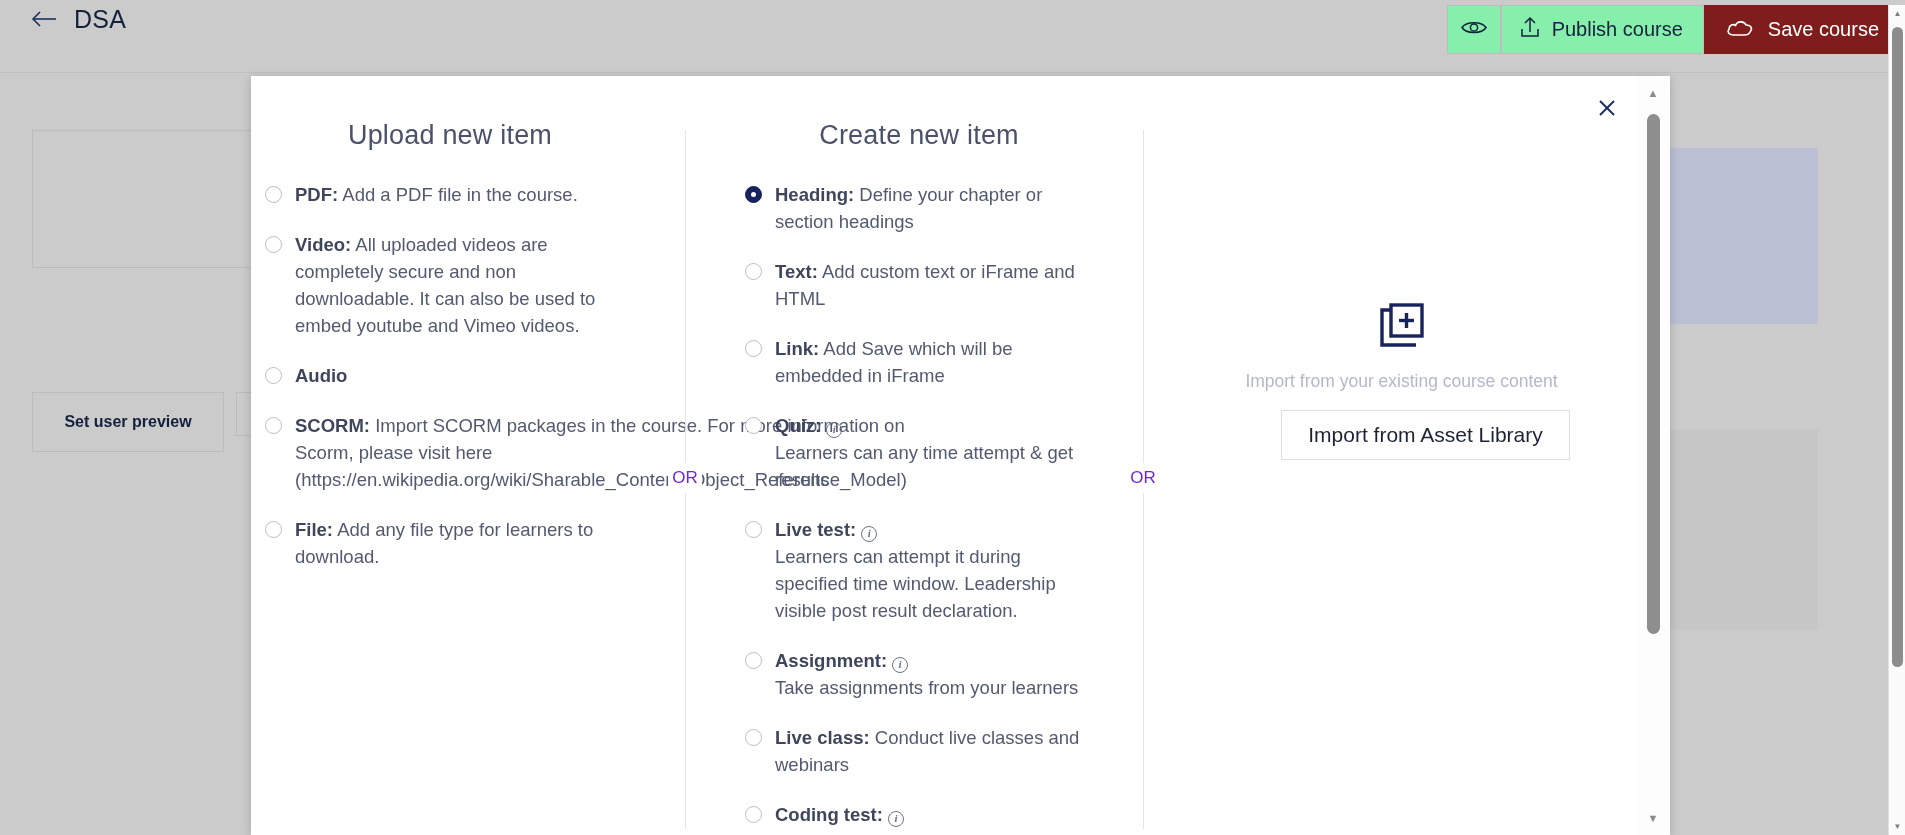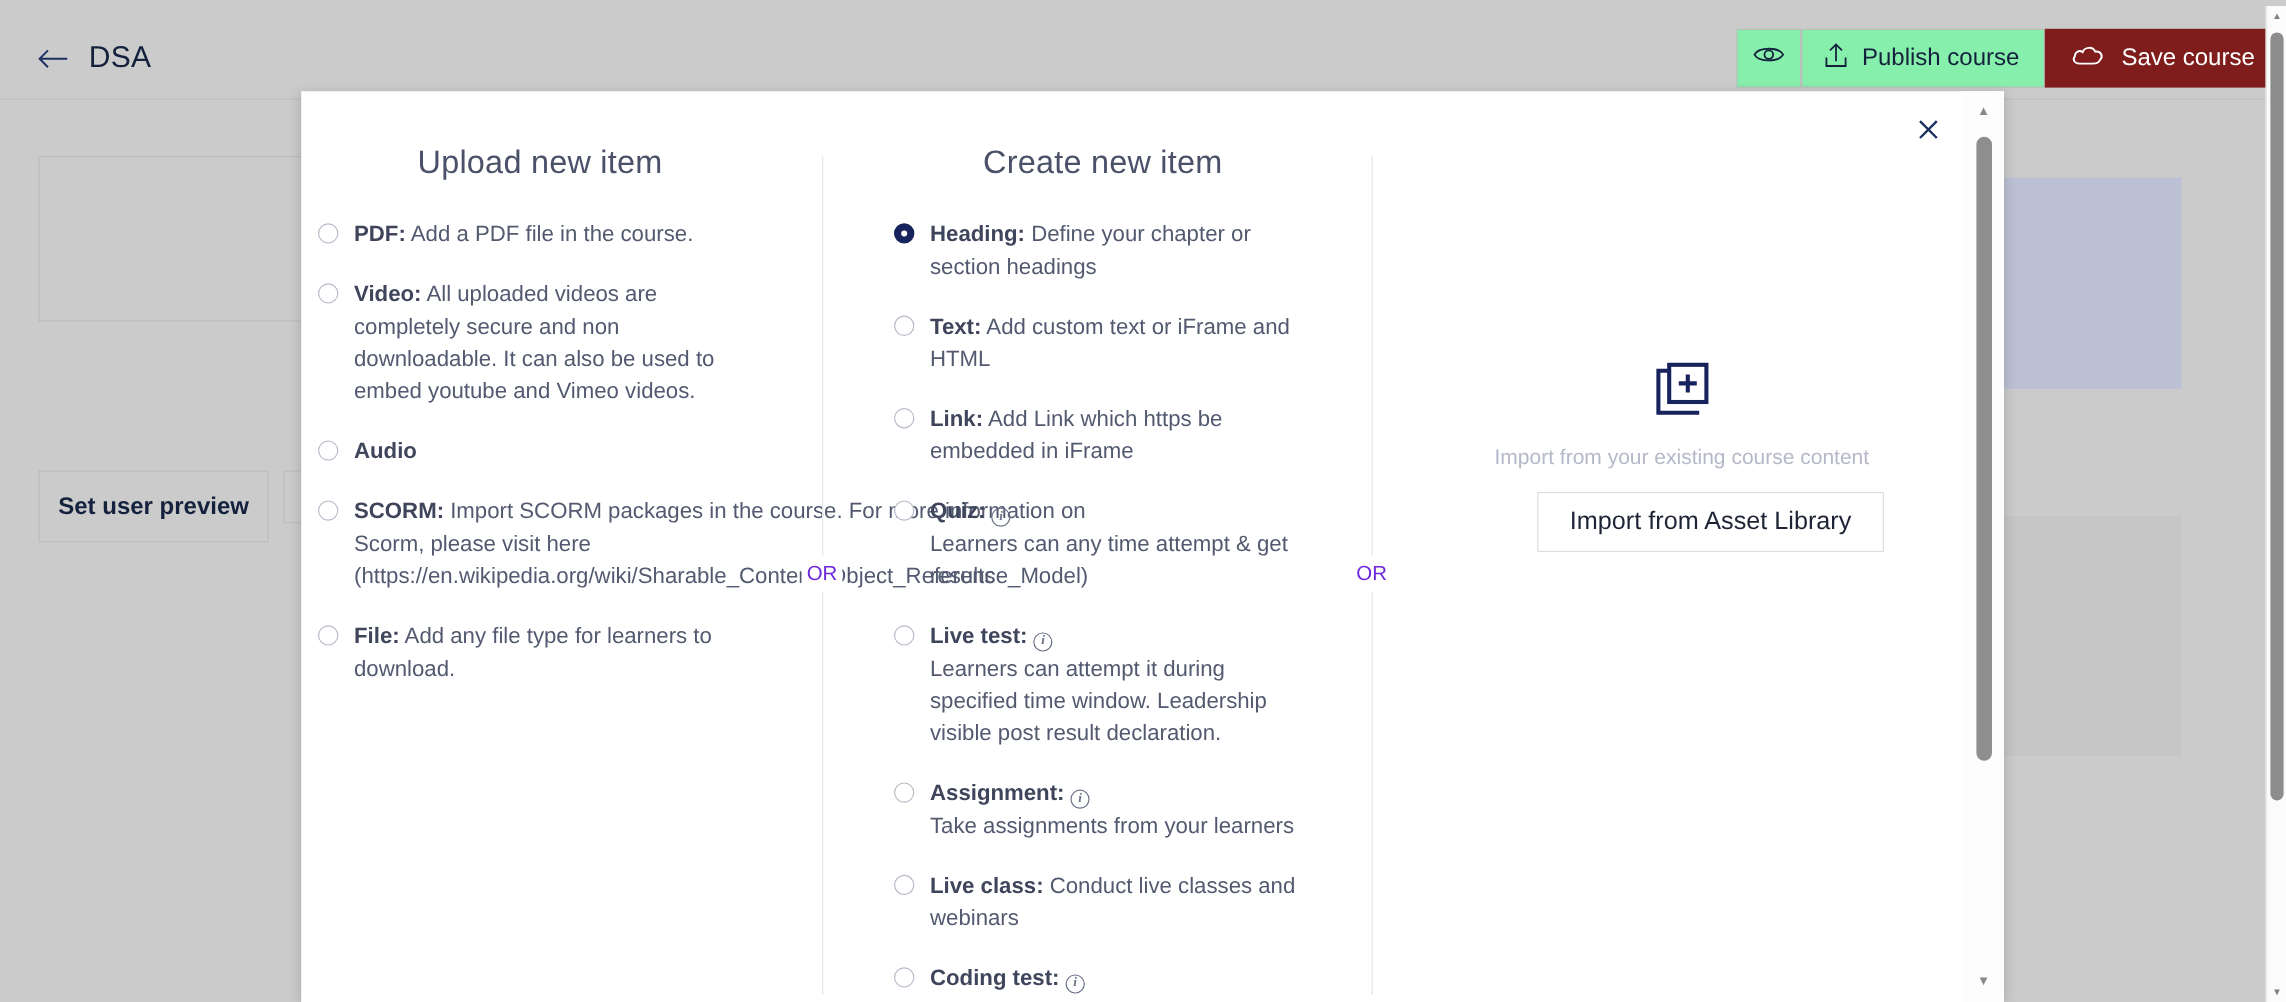--- a/index.html
+++ b/index.html
@@ -7,23 +7,23 @@
     width: 1905px; height: 835px;
     overflow: hidden;
     font-family: "Liberation Sans", sans-serif;
   }
   body { background: #cbcbcb; position: relative; }
 
   
   #bg-page { position: absolute; inset: 0; background: #cbcbcb; }
 
   #topbar {
-    position: absolute; left: 0; top: 15px; right: 0; height: 68px;
+    position: absolute; left: 0; top: 5px; right: 0; height: 68px;
     background: #cbcbcb; border-bottom: 1px solid #c0c0c0;
-    display: flex; align-items: center;
+    display: flex; 
   }
   #back-arrow {
     margin-left: 30px; width: 28px; height: 28px;
     display: flex; align-items: center; justify-content: center;
     color: #1c3060; cursor: pointer;
   }
   #page-title {
     margin-left: 16px; font-size: 25px; color: #14213d; letter-spacing: .2px;
   }
   #topbar-actions {
@@ -50,21 +50,21 @@
   }
   #add-course-inner {
     position: absolute; left: 0; top: 0; width: 100%; height: 100%;
     display: flex; flex-direction: column; align-items: center; justify-content: center;
     gap: 8px; color: #16235c;
   }
   #add-course-label { font-size: 19px; color: #16235c; }
   #set-user-preview {
     position: absolute; left: 32px; top: 392px; width: 192px; height: 60px;
     border: 1px solid #bdbdbd; background: #cbcbcb; color: #14213d;
-    font-size: 20px; font-weight: bold; display: flex; align-items: center;
+    font-size: 16px; font-weight: bold; display: flex; align-items: center;
     justify-content: center; cursor: pointer;
   }
   #second-btn {
     position: absolute; left: 236px; top: 392px; width: 140px; height: 44px;
     border: 1px solid #bdbdbd; background: #cbcbcb;
   }
 
   
   #ai-card {
     position: absolute; left: 1398px; top: 148px; width: 420px; height: 176px;
@@ -333,21 +333,21 @@
             <div class="opt">
               <div class="radio checked"></div>
               <div class="opt-text"><span class="lbl">Heading:</span><span> Define your chapter or section headings</span></div>
             </div>
             <div class="opt">
               <div class="radio"></div>
               <div class="opt-text"><span class="lbl">Text:</span><span> Add custom text or iFrame and HTML</span></div>
             </div>
             <div class="opt">
               <div class="radio"></div>
-              <div class="opt-text"><span class="lbl">Link:</span><span> Add Link which https be embedded in iFrame</span></div>
+              <div class="opt-text"><span class="lbl">Link:</span><span> Add Save which will be embedded in iFrame</span></div>
             </div>
             <div class="opt">
               <div class="radio"></div>
               <div class="opt-text"><span class="lbl">Quiz:</span><span class="info-icon">i</span><br><span>Learners can any time attempt &amp; get results</span></div>
             </div>
             <div class="opt">
               <div class="radio"></div>
               <div class="opt-text"><span class="lbl">Live test:</span><span class="info-icon">i</span><br><span>Learners can attempt it during specified time window. Leadership visible post result declaration.</span></div>
             </div>
             <div class="opt">

